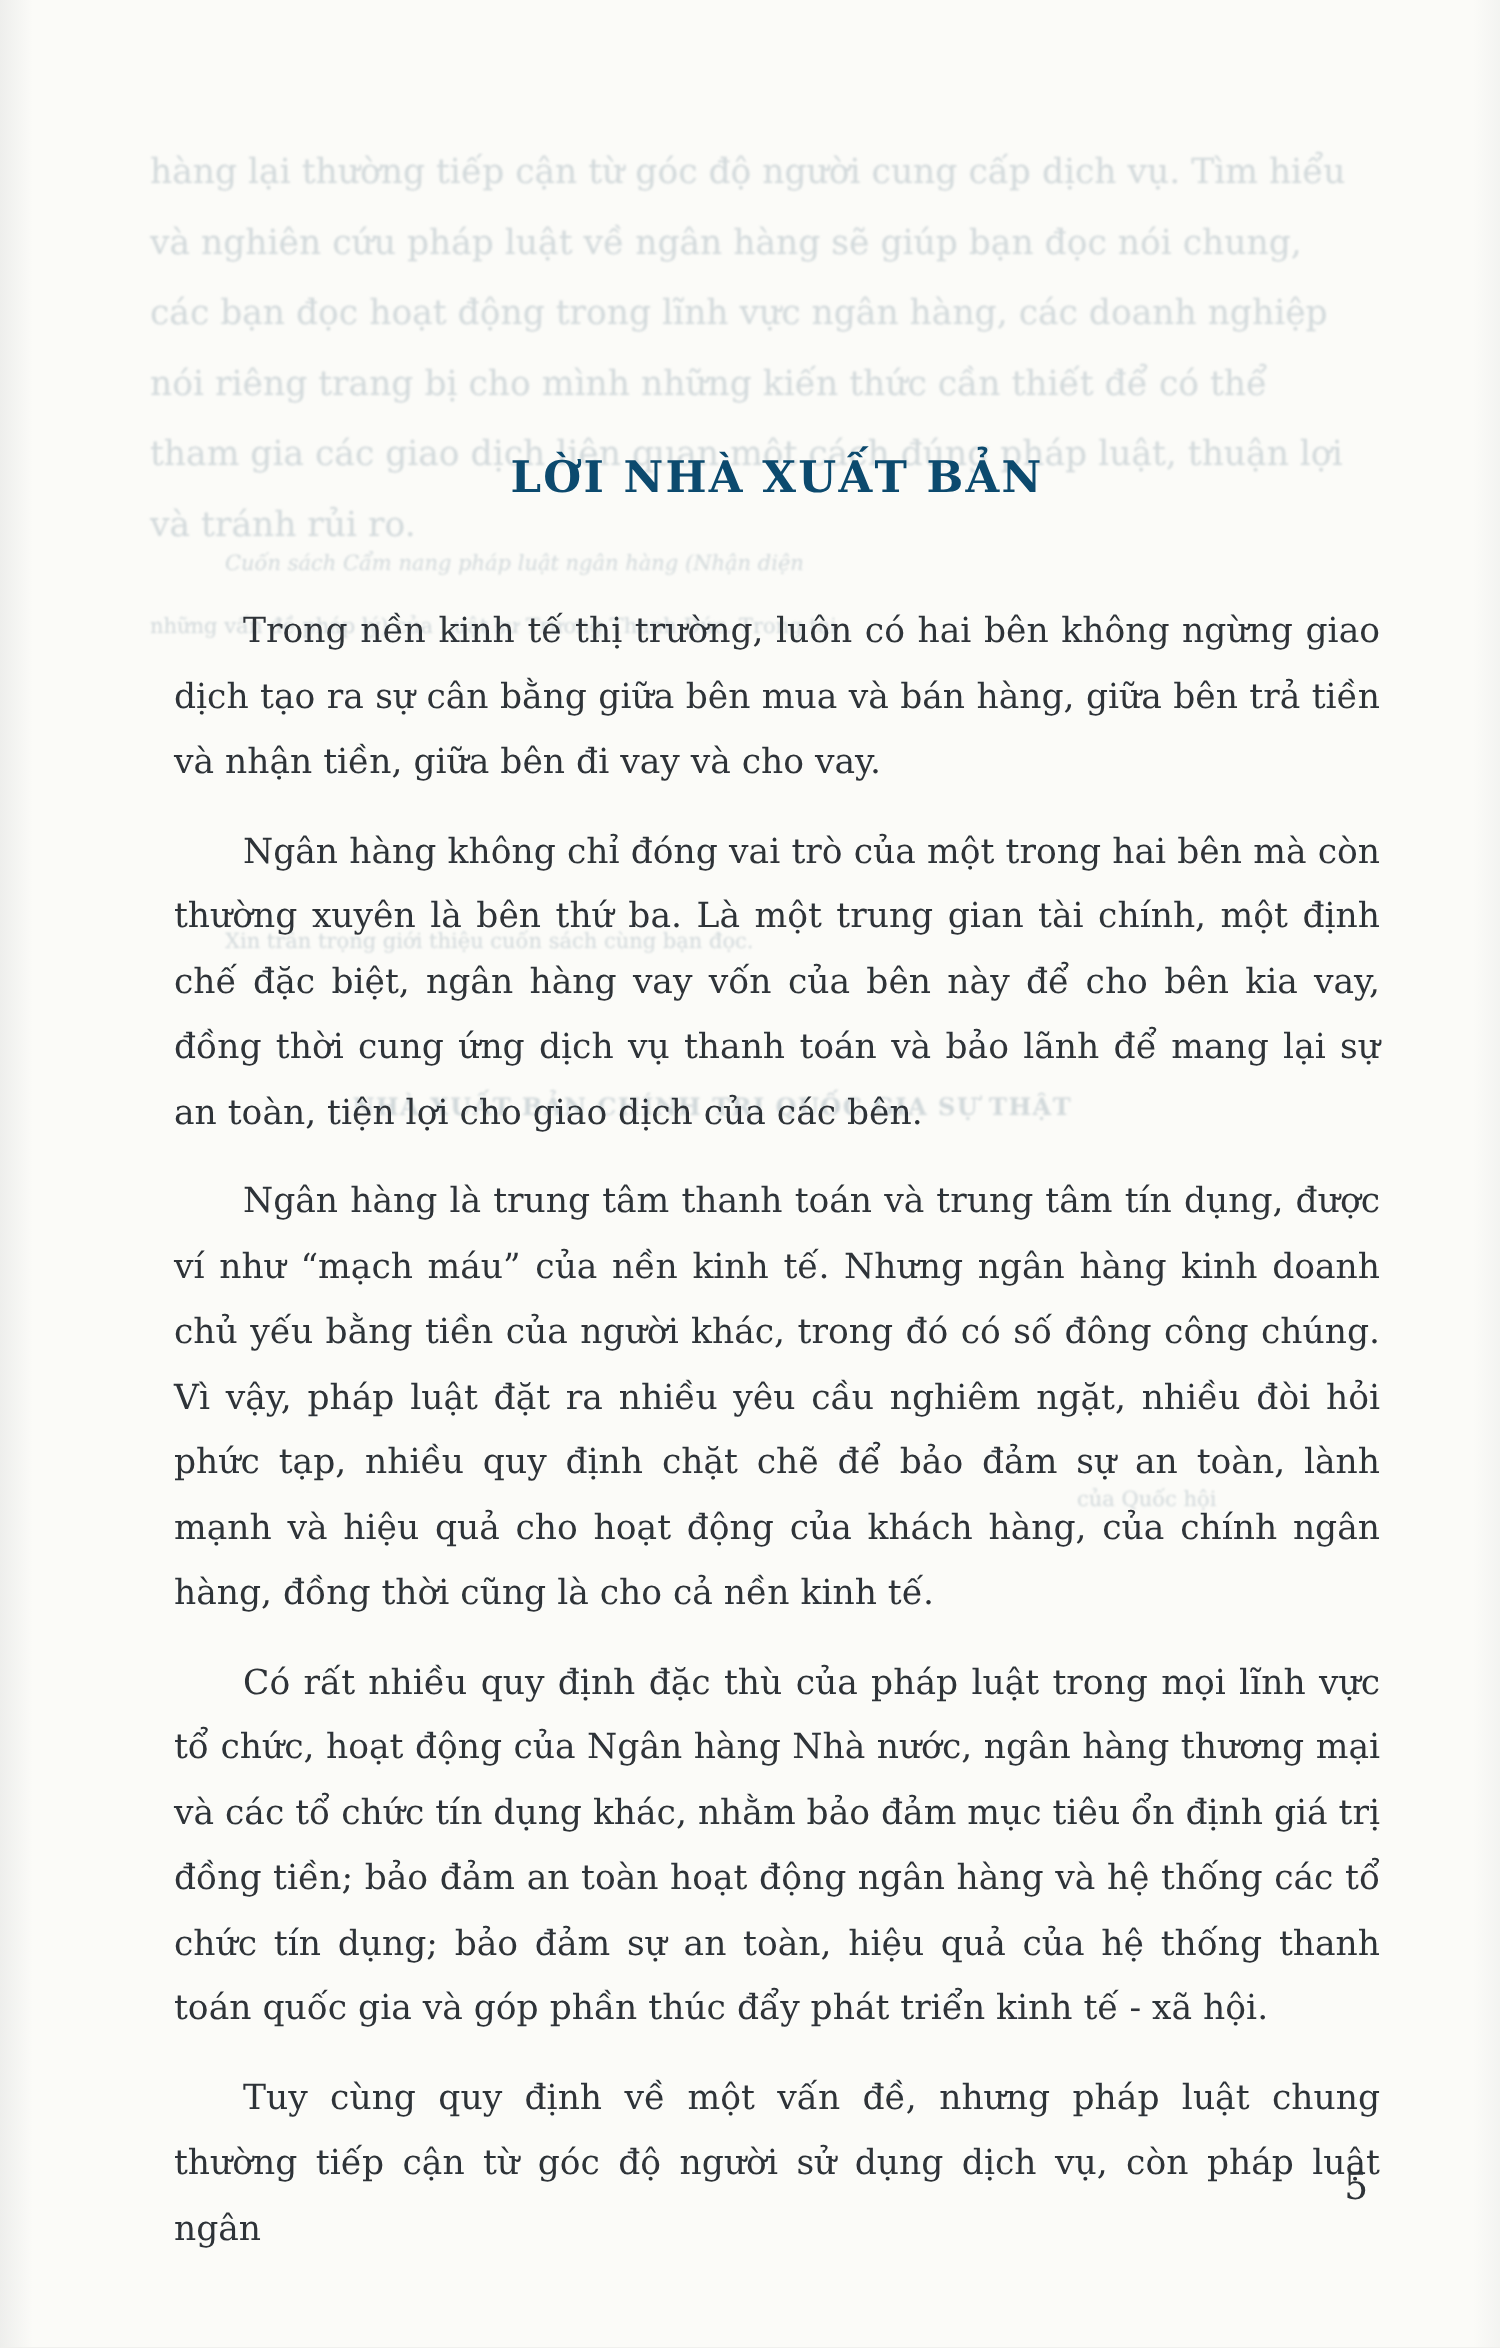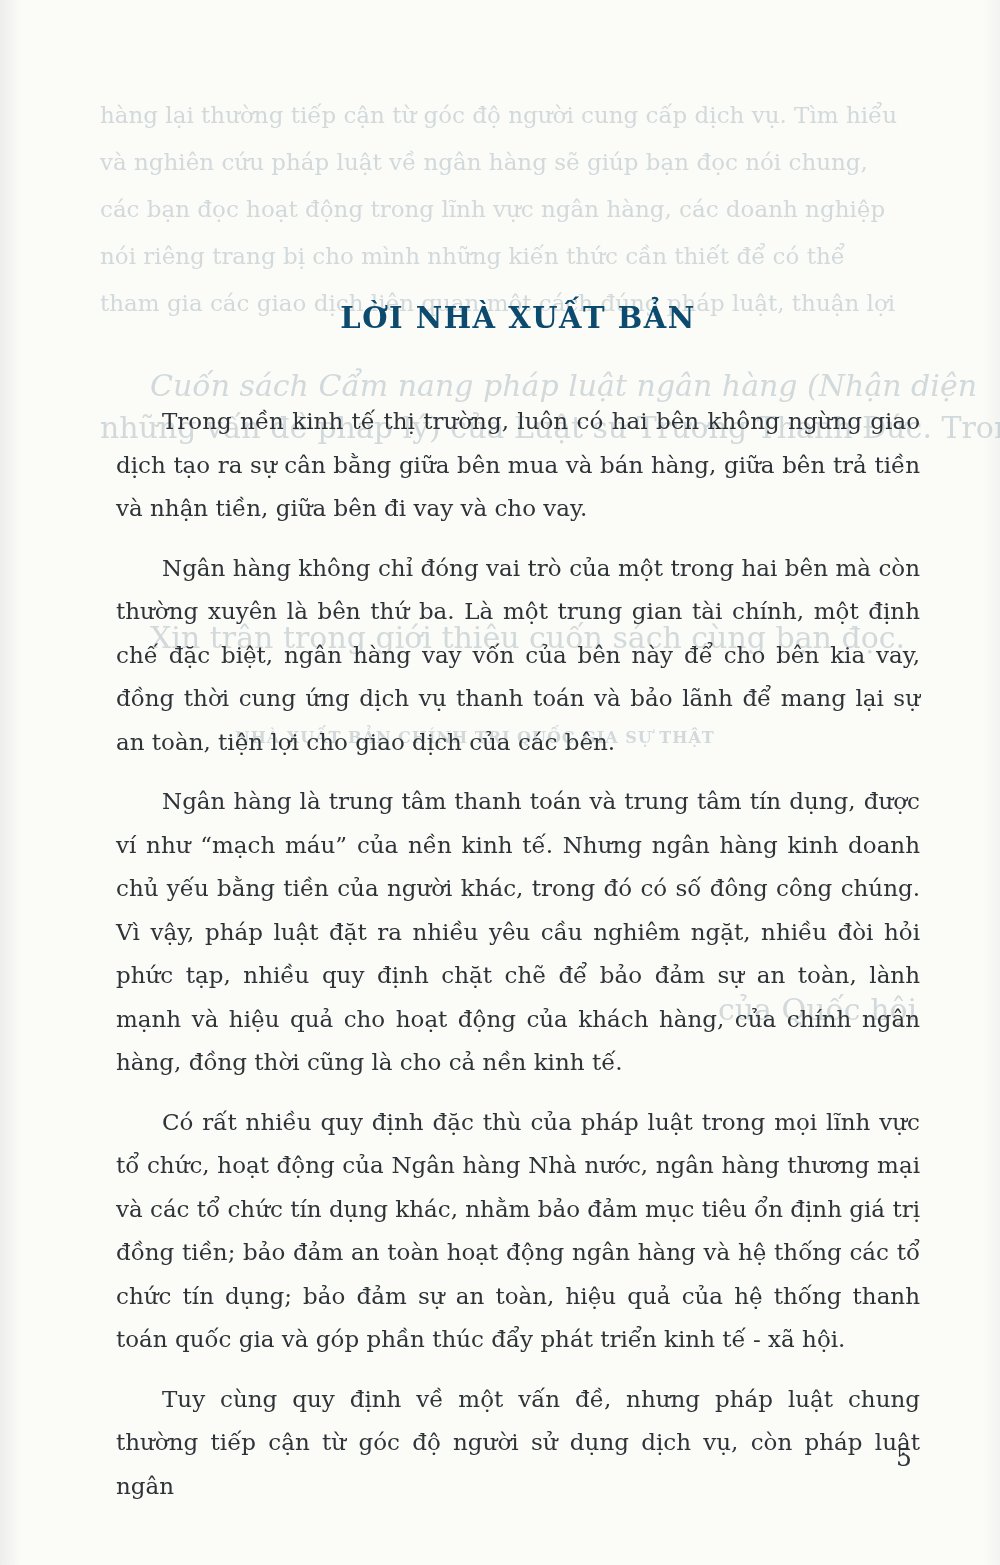--- a/index.html
+++ b/index.html
@@ -39,21 +39,21 @@
   .bleed-top {
     position: absolute;
     left: 100px;
     top: 92px;
     width: 840px;
     font-size: 23px;
     line-height: 47px;
     text-align: justify;
   }
   .bleed-top .bleed-line { display: block; }
-  .bleed-frag { position: absolute; font-size: 30px; white-space: nowrap; }
+  .bleed-frag { position: absolute; font-size: 14px; white-space: nowrap; }
   .bleed-frag.f0 { left: 150px; top: 368px; font-style: italic; }
   .bleed-frag.f1 { left: 100px; top: 410px; }
   .bleed-frag.f2 { left: 150px; top: 620px; }
   .bleed-frag.f3 { left: 235px; top: 728px; font-size: 16px; letter-spacing: 1px; font-weight: bold; }
   .bleed-frag.f4 { left: 718px; top: 992px; }
 
   
   .content {
     position: absolute;
     left: 100px;
@@ -92,20 +92,21 @@
 
 <div class="page">
 
   <div class="bleed">
     <div class="bleed-top">
       <span class="bleed-line">hàng lại thường tiếp cận từ góc độ người cung cấp dịch vụ. Tìm hiểu</span>
       <span class="bleed-line">và nghiên cứu pháp luật về ngân hàng sẽ giúp bạn đọc nói chung,</span>
       <span class="bleed-line">các bạn đọc hoạt động trong lĩnh vực ngân hàng, các doanh nghiệp</span>
       <span class="bleed-line">nói riêng trang bị cho mình những kiến thức cần thiết để có thể</span>
       <span class="bleed-line">tham gia các giao dịch liên quan một cách đúng pháp luật, thuận lợi</span>
+      <span class="bleed-line">và tránh rủi ro.</span>
     </div>
     <span class="bleed-frag f0">Cuốn sách Cẩm nang pháp luật ngân hàng (Nhận diện</span>
     <span class="bleed-frag f1">những vấn đề pháp lý) của Luật sư Trương Thanh Đức. Trong tài</span>
     <span class="bleed-frag f2">Xin trân trọng giới thiệu cuốn sách cùng bạn đọc.</span>
     <span class="bleed-frag f3">NHÀ XUẤT BẢN CHÍNH TRỊ QUỐC GIA SỰ THẬT</span>
     <span class="bleed-frag f4">của Quốc hội</span>
   </div>
 
   <div class="content">
     <h1 class="title">LỜI NHÀ XUẤT BẢN</h1>

